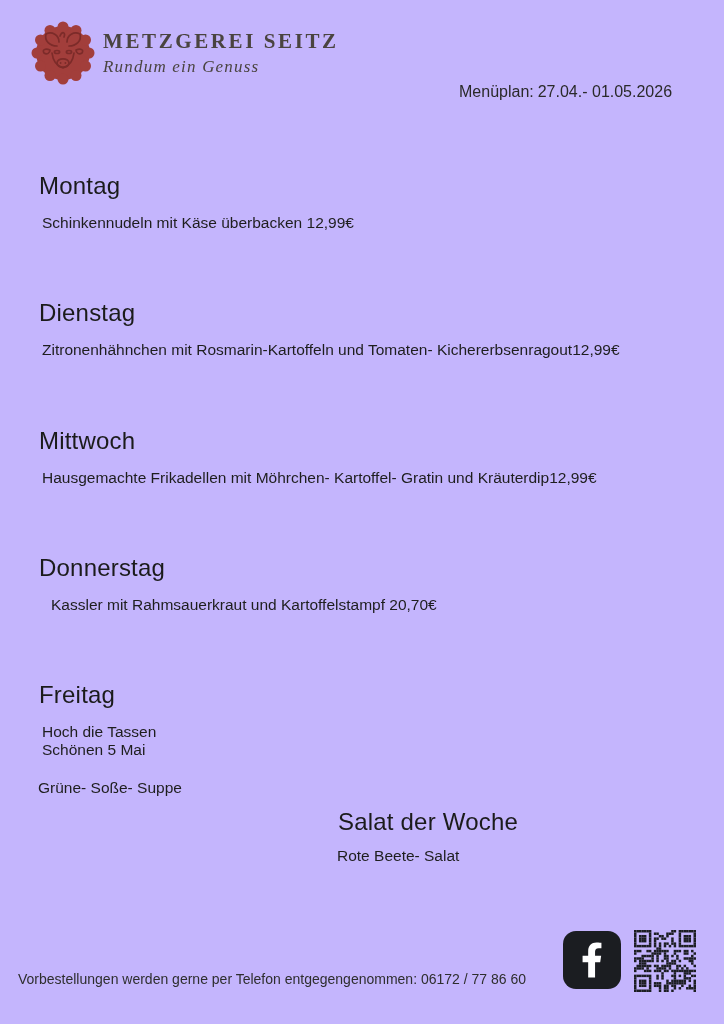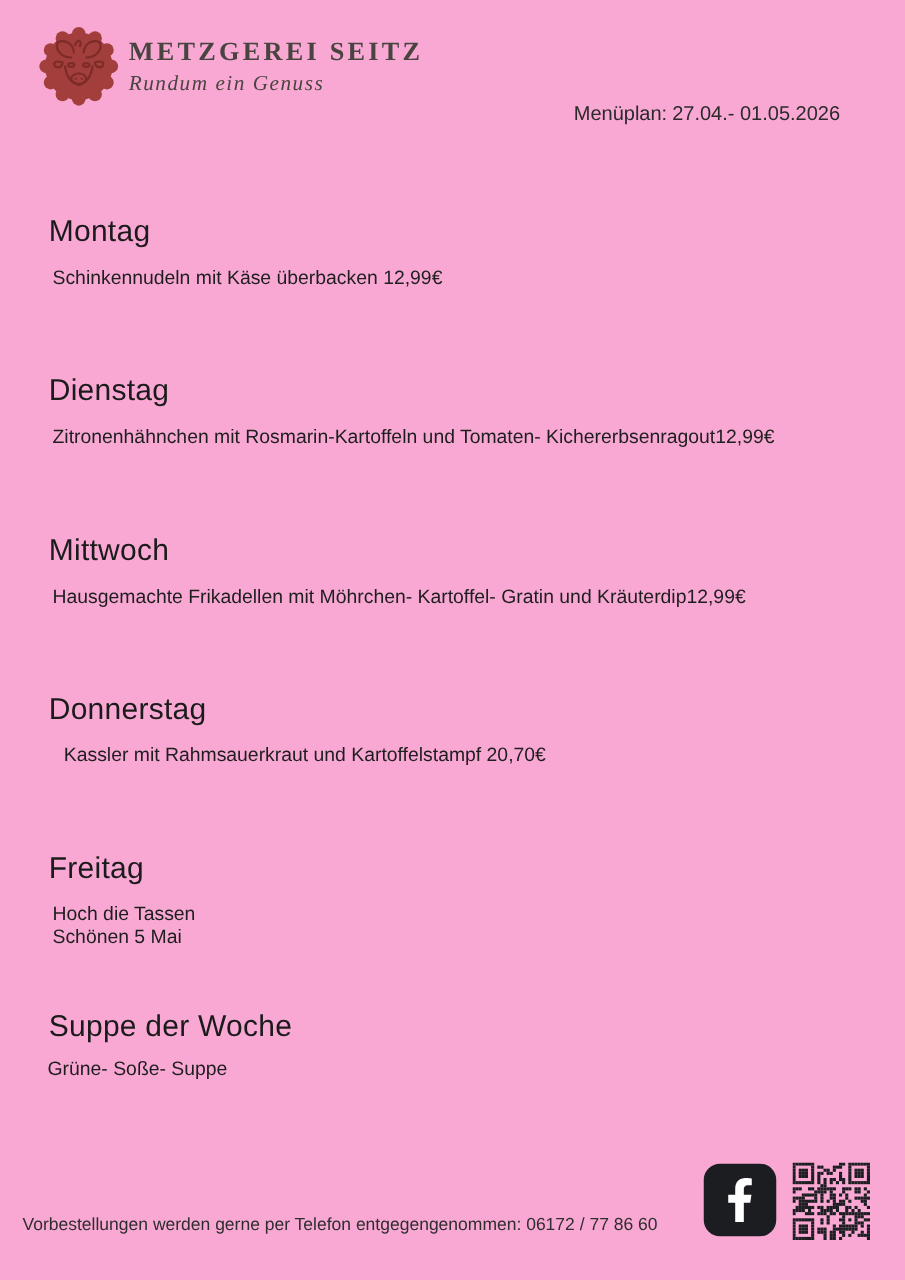--- a/index.html
+++ b/index.html
@@ -2,21 +2,21 @@
 <html lang="de"><head>
 <meta charset="utf-8">
 <title>Document</title>
 <style>
   * { margin:0; padding:0; box-sizing:border-box; }
   html,body { background:#ffffff; }
   body {
     width:724px; height:1024px; position:relative; overflow:hidden;
     font-family:"Liberation Sans", sans-serif; color:#1c1c1c;
   }
-  .page { position:absolute; inset:0; background:#f9a8d4; }
+  .page { position:absolute; inset:0; background:#c4b5fd; }
 
   
   .logo-seal { position:absolute; left:30px; top:20px; width:66px; height:66px; }
   .brand-text { position:absolute; left:103px; top:29px; }
   .brand-name {
     font-family:"Liberation Serif", serif; font-weight:bold;
     font-size:21px; letter-spacing:2.6px; color:#4a4440; white-space:nowrap;
   }
   .brand-tagline {
     font-family:"Liberation Serif", serif; font-style:italic;
@@ -115,22 +115,25 @@
   </section>
 
   <section class="day" style="top:641px">
     <h2>Freitag</h2>
     <p class="item">Hoch die Tassen</p>
     <p class="item">Schönen 5 Mai</p>
   </section>
 
   <section class="weekly">
     <div class="col">
-      <h2>Suppe der Woche</h2>
       <p class="item">Grüne- Soße- Suppe</p>
+    </div>
+    <div class="col">
+      <h2>Salat der Woche</h2>
+      <p class="item">Rote Beete- Salat</p>
     </div>
   </section>
 
   <p class="footer-note">Vorbestellungen werden gerne per Telefon entgegengenommen: 06172 / 77 86 60</p>
 
   <div class="fb-icon">
     <svg viewBox="0 0 320 512" width="22" height="36" aria-hidden="true">
       <path fill="#ffffff" d="M279.14 288l14.22-92.66h-88.91v-60.13c0-25.35 12.42-50.06 52.24-50.06h40.42V6.26S260.43 0 225.36 0c-73.22 0-121.08 44.38-121.08 124.72v70.62H22.89V288h81.39v224h100.17V288z"></path>
     </svg>
   </div>

